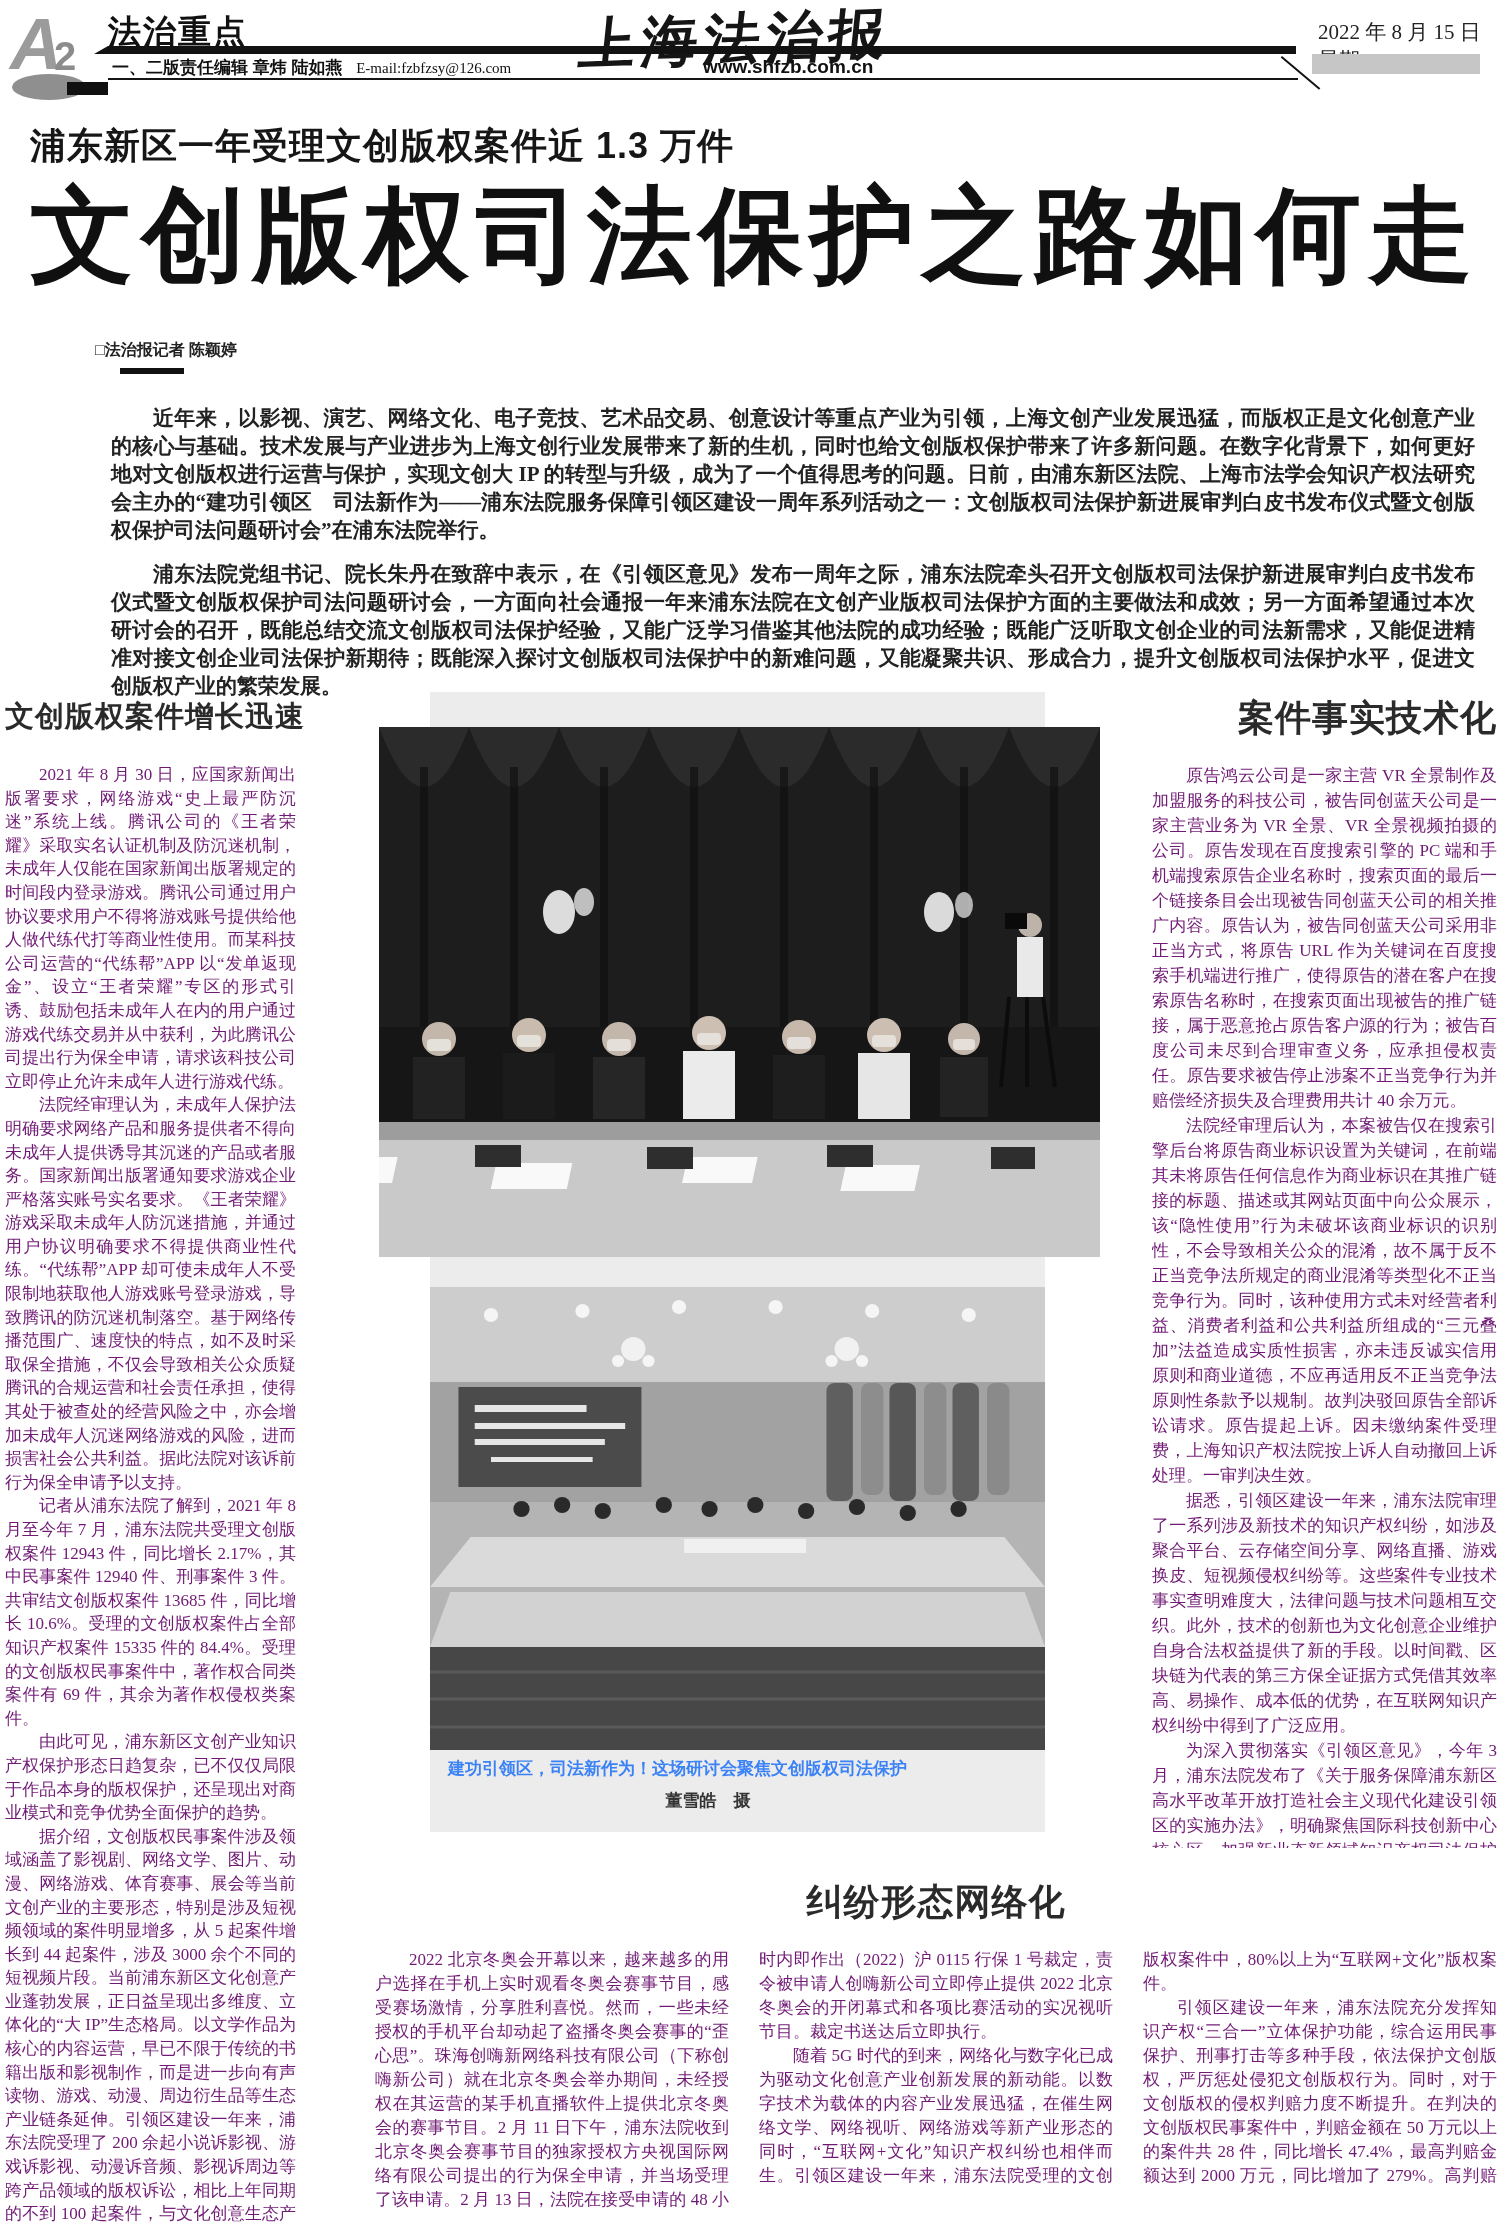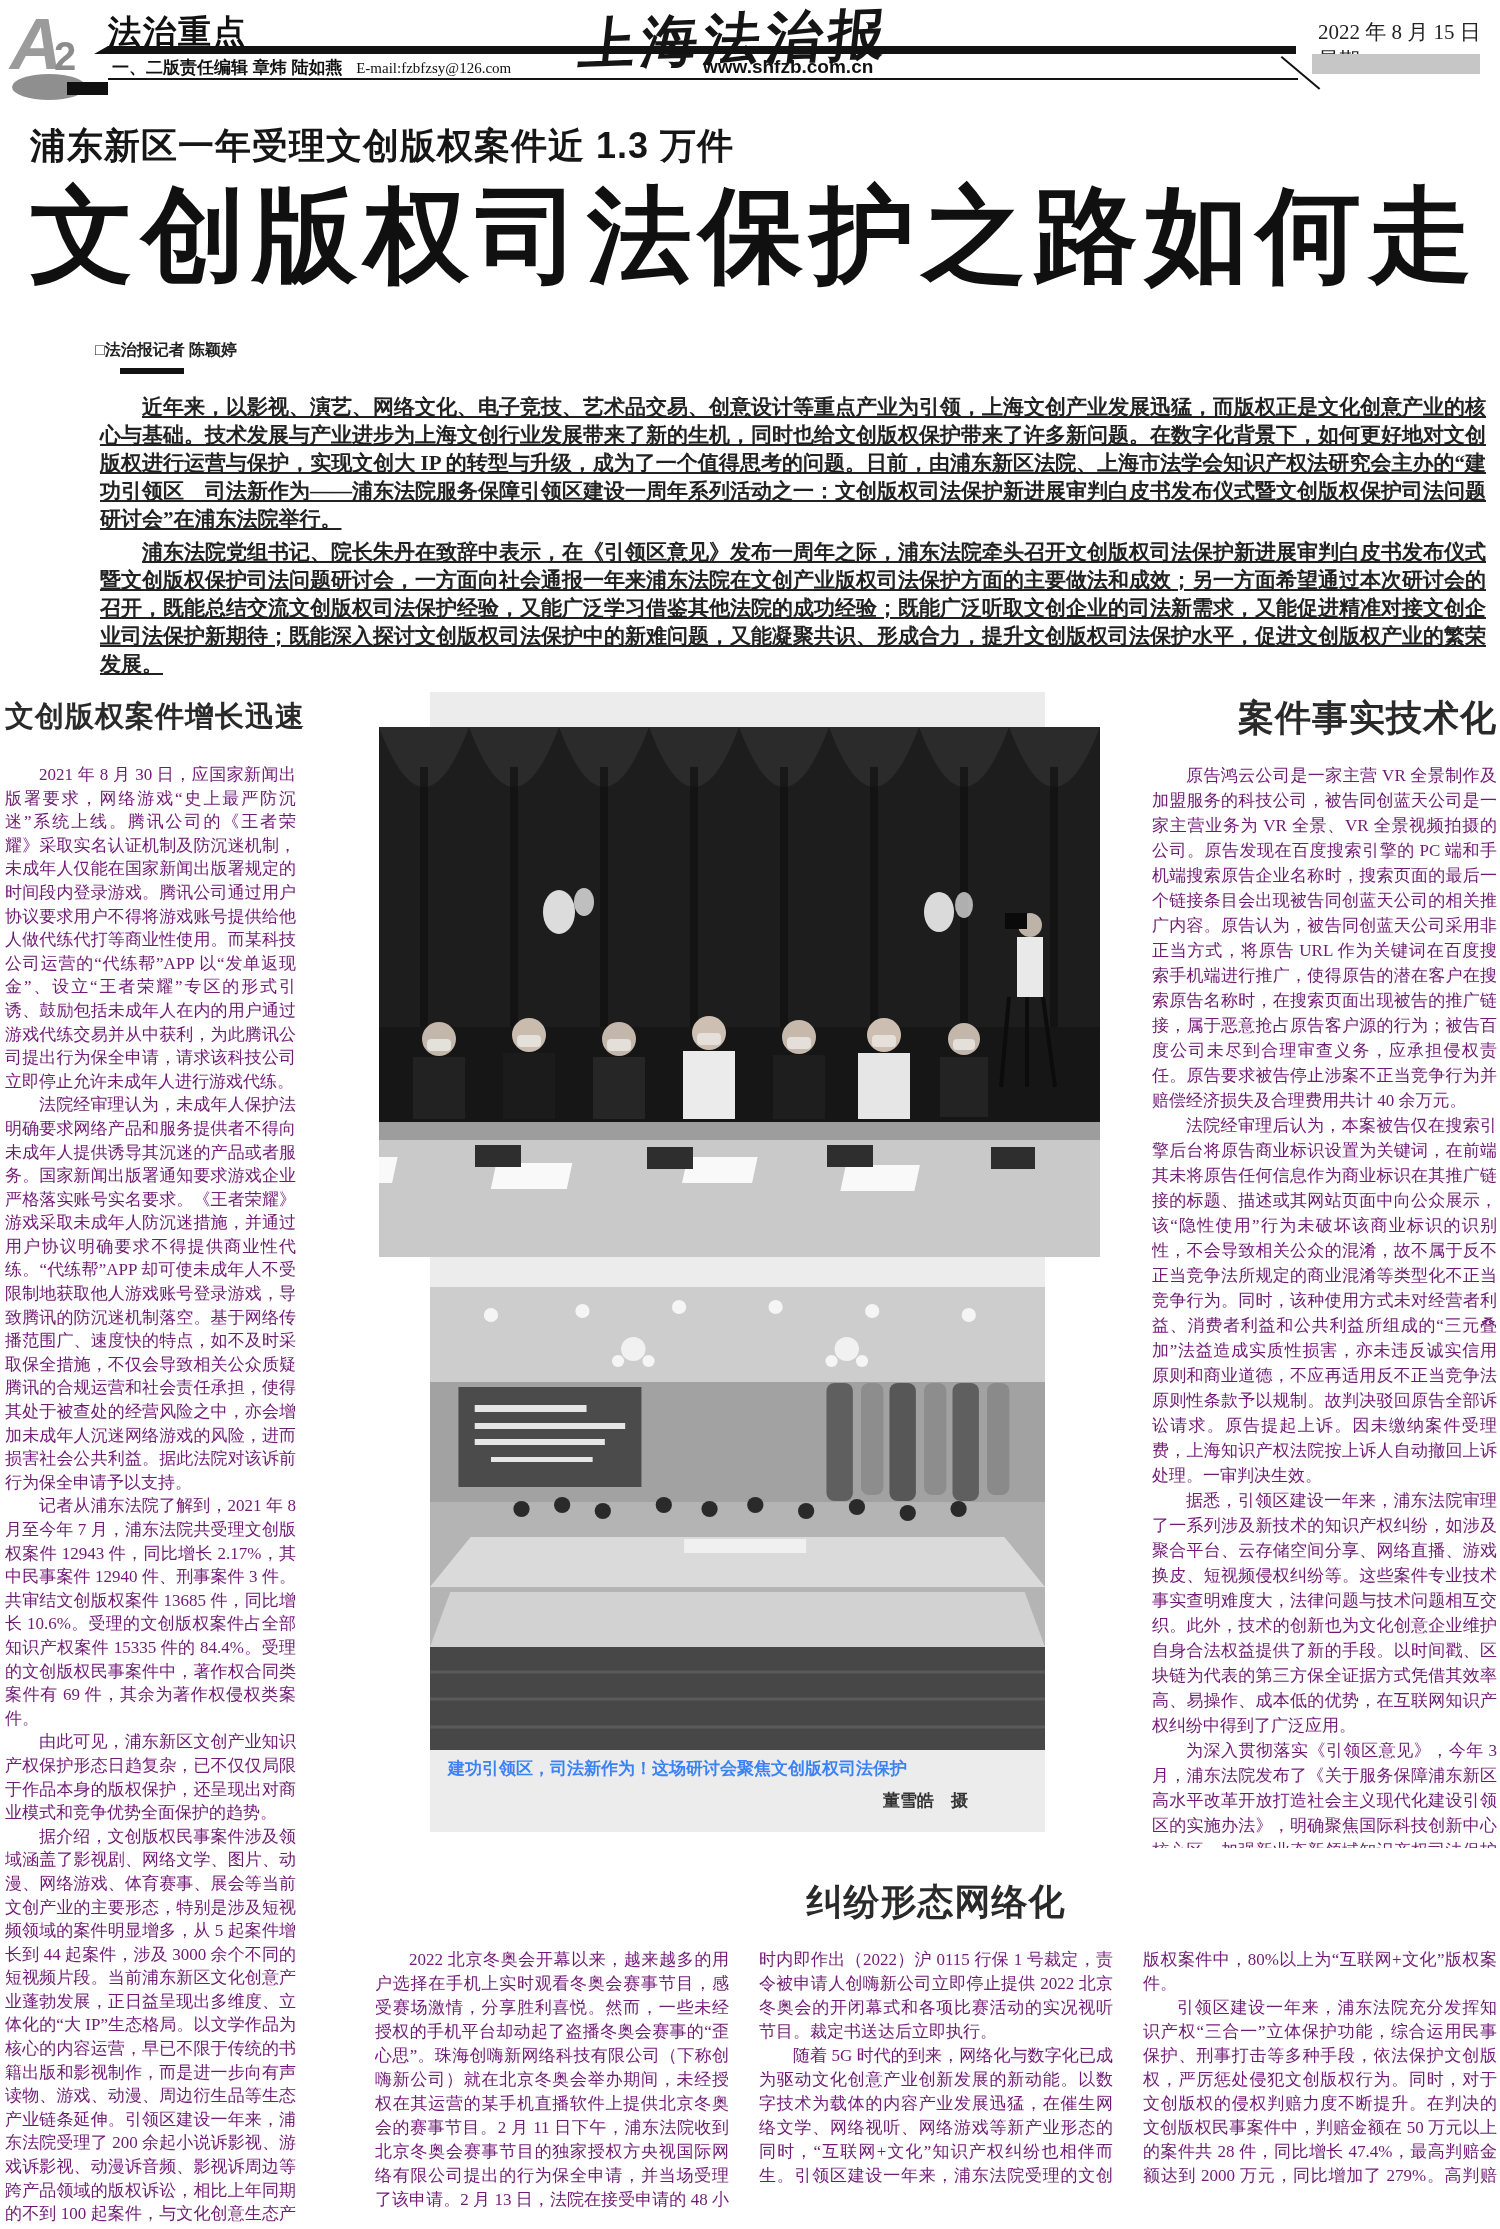--- a/index.html
+++ b/index.html
@@ -35,40 +35,40 @@
   .kicker{position:absolute;left:30px;top:122px;font-family:"Liberation Sans",sans-serif;
           font-size:36px;font-weight:900;color:#161616;letter-spacing:1px;}
   .headline{position:absolute;left:30px;top:178px;width:1442px;font-family:"Liberation Sans",sans-serif;
             font-size:104px;font-weight:900;color:#101010;line-height:1.1;
             text-align:justify;text-align-last:justify;letter-spacing:0;}
   .byline-chip{position:absolute;left:120px;top:368px;width:64px;height:6px;background:#111;}
   .byline{position:absolute;left:95px;top:340px;font-family:"Liberation Sans",sans-serif;
           font-size:16px;font-weight:700;color:#222;}
   .intro{position:absolute;left:95px;top:388px;width:1396px;font-size:21px;line-height:28px;
          text-align:justify;color:#222;font-weight:600;}
-  .intro p{margin:5px;text-indent:2em;text-decoration:underline;}
+  .intro p{margin:16px;text-indent:2em;}
   
   .sec-heading{position:absolute;font-family:"Liberation Sans",sans-serif;font-weight:700;color:#2a2a2a;letter-spacing:1px;}
   .h-left{left:5px;top:697px;font-size:29px;}
   .h-right{left:1152px;top:694px;width:345px;text-align:right;font-size:36px;}
   .h-bottom{left:375px;top:1878px;width:1122px;text-align:center;font-size:36px;}
   
   .col-body{position:absolute;text-align:justify;color:#701a75;overflow:hidden;}
   .col-body p{margin:0;text-indent:2em;}
   .left-col{left:5px;top:763px;width:291px;height:1460px;font-size:17px;line-height:23.6px;}
   .right-col{left:1152px;top:763px;width:345px;height:1085px;font-size:17px;line-height:25px;}
   .bottom-cols{left:375px;top:1948px;width:1122px;height:281px;font-size:17px;line-height:24px;
                column-count:3;column-gap:30px;column-fill:auto;}
   
   .photo-panel{position:absolute;left:430px;top:692px;width:615px;height:1140px;background:#ececec;}
   .photo1{position:absolute;left:379px;top:727px;width:721px;height:530px;}
   .photo2{position:absolute;left:430px;top:1287px;width:615px;height:463px;}
   .caption{position:absolute;left:448px;top:1757px;width:580px;font-family:"Liberation Sans",sans-serif;
            font-size:17px;font-weight:700;color:#3b82f6;}
-  .credit{position:absolute;left:448px;top:1789px;width:560px;text-align:right;padding-right:40px;
+  .credit{position:absolute;left:448px;top:1789px;width:560px;text-align:center;padding-right:40px;
           font-family:"Liberation Sans",sans-serif;font-size:17px;font-weight:700;color:#333;box-sizing:border-box;}
 </style>
 </head>
 <body>
 
 <div id="page">
 
   <div class="a2-wrap">
     <span class="a2-letter">A</span>
     <span class="a2-num">2</span>

